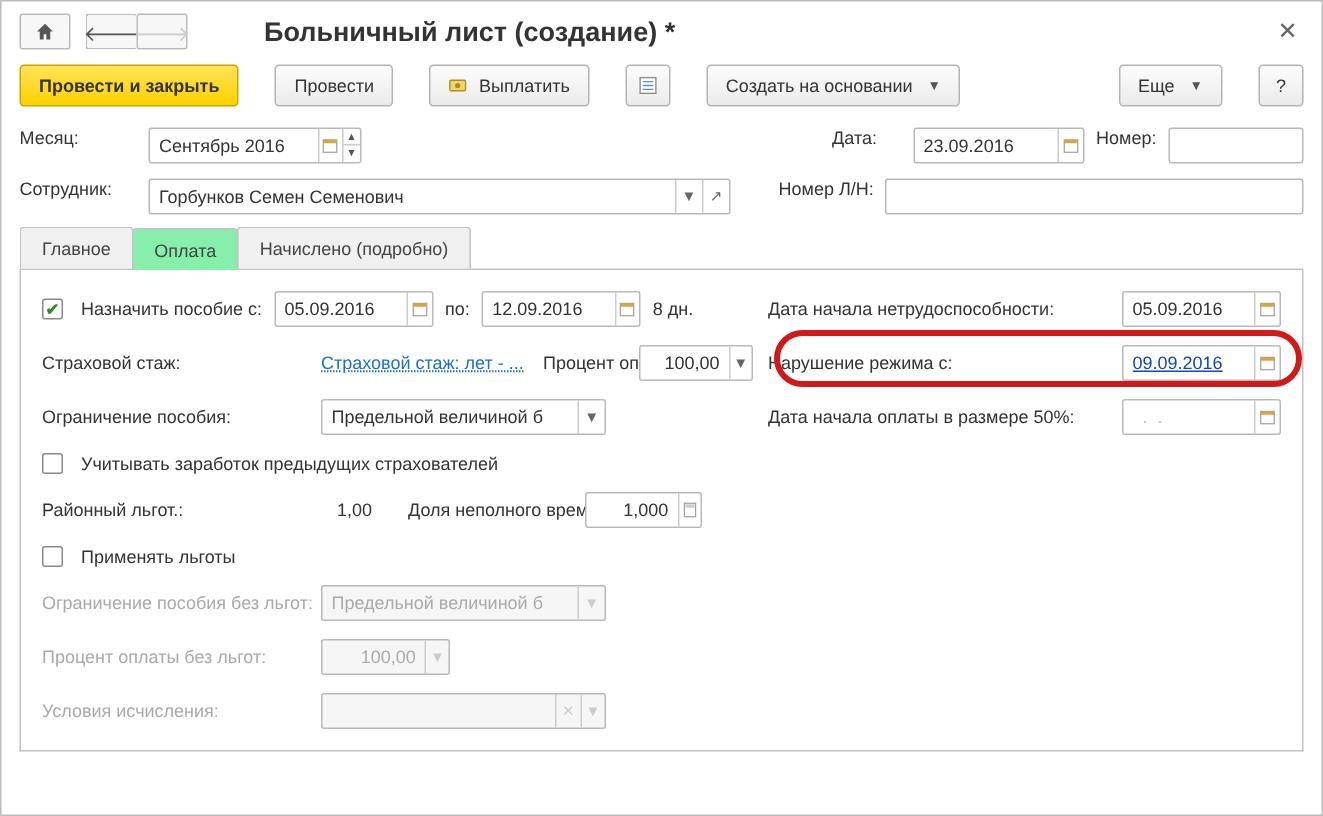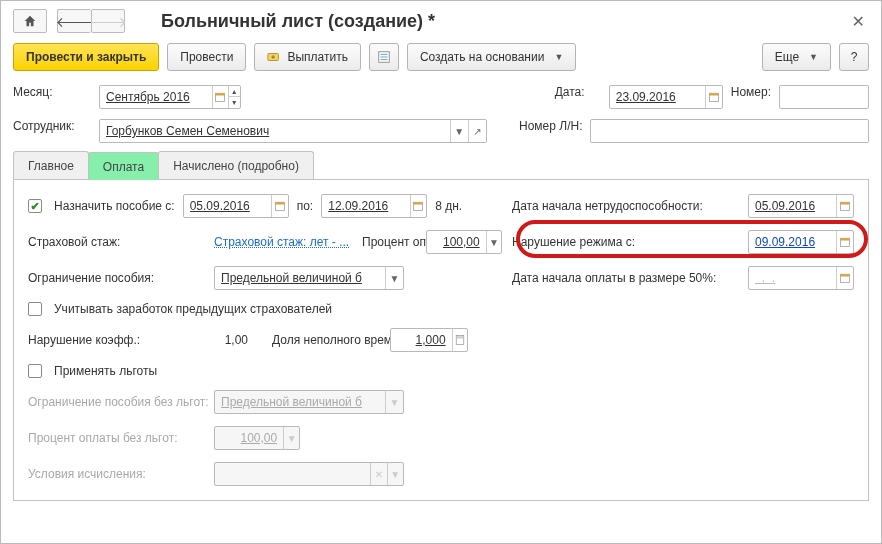--- a/index.html
+++ b/index.html
@@ -17,24 +17,24 @@
   .titlebar{display:flex;align-items:center;margin-bottom:10px}
   .nav-btn{
     display:inline-flex;align-items:center;justify-content:center;
     width:34px;height:24px;border:1px solid #bbb;border-radius:2px;
     background:#f7f7f7;margin-right:0;color:#555;font-size:14px;
   }
   .nav-group{display:flex}
   .nav-group .nav-btn{border-right:none}
   .nav-group .nav-btn:last-child{border-right:1px solid #bbb}
   .home-btn{margin-right:10px}
-  .title{font-size:18px;font-weight:bold;margin-left:36px;color:#333}
+  .title{font-size:18px;font-weight:bold;margin-left:51px;color:#333}
   .close-x{margin-left:auto;font-size:16px;color:#666;padding:2px 4px}
   
-  .toolbar{display:flex;align-items:center;gap:8px;margin-bottom:14px}
+  .toolbar{display:flex;align-items:center;gap:24px;margin-bottom:14px}
   .btn{
     display:inline-flex;align-items:center;gap:6px;
     height:28px;padding:0 12px;
     border:1px solid #b3b3b3;border-radius:3px;
     background:linear-gradient(#fcfcfc,#ebebeb);
     color:#333;font-size:12px;cursor:default;
   }
   .btn.primary{
     background:linear-gradient(#ffe356,#fcd200);
     border-color:#caa400;font-weight:bold;
@@ -46,21 +46,21 @@
   .form-area{display:flex;flex-direction:column;gap:10px;margin-bottom:8px}
   .row{display:flex;align-items:flex-start;gap:8px}
   .lbl{white-space:nowrap;color:#333}
   .lbl.dim{color:#a9a9a9}
   .field{
     display:flex;align-items:center;height:24px;
     border:1px solid #b9b9b9;border-radius:2px;background:#fff;
   }
   .field input{
     border:none;outline:none;height:22px;font-size:12px;
-    padding:0 6px;background:transparent;color:#333;width:100%;text-decoration:underline;
+    padding:0 6px;background:transparent;color:#333;width:100%;
   }
   .field .adj, .field .cal, .field .dd, .field .ext, .field .clr{
     display:inline-flex;align-items:center;justify-content:center;
     width:20px;height:22px;border-left:1px solid #ccc;color:#666;font-size:10px;
   }
   .stepper{display:flex;flex-direction:column;width:16px}
   .stepper span{height:11px;border-left:1px solid #ccc;border-bottom:1px solid #ccc;
     display:flex;align-items:center;justify-content:center;font-size:7px;color:#555}
   .stepper span:last-child{border-bottom:none}
   
@@ -283,21 +283,21 @@
     </div>
   </div>
 
   <div class="prow">
     <span class="check empty">✔</span>
     <span class="lbl">Учитывать заработок предыдущих страхователей</span>
   </div>
 
   <div class="prow">
     <div class="col-left">
-      <span class="lbl" style="width:178px">Нарушение коэфф.:</span>
+      <span class="lbl" style="width:178px">Районный льгот.:</span>
       <span style="width:50px;text-align:right;padding-right:16px">1,00</span>
       <span class="lbl" style="width:110px;line-height:12px">Доля неполного времени:</span>
       <div class="field" style="width:78px">
         <input style="text-align: right;" value="1,000">
         <span class="cal">
             <svg viewBox="0 0 16 16">
               <rect x="3" y="2" width="10" height="12" fill="#fff" stroke="#999"></rect>
               <rect x="4" y="3" width="8" height="3" fill="#ccc"></rect>
             </svg>
           </span>

